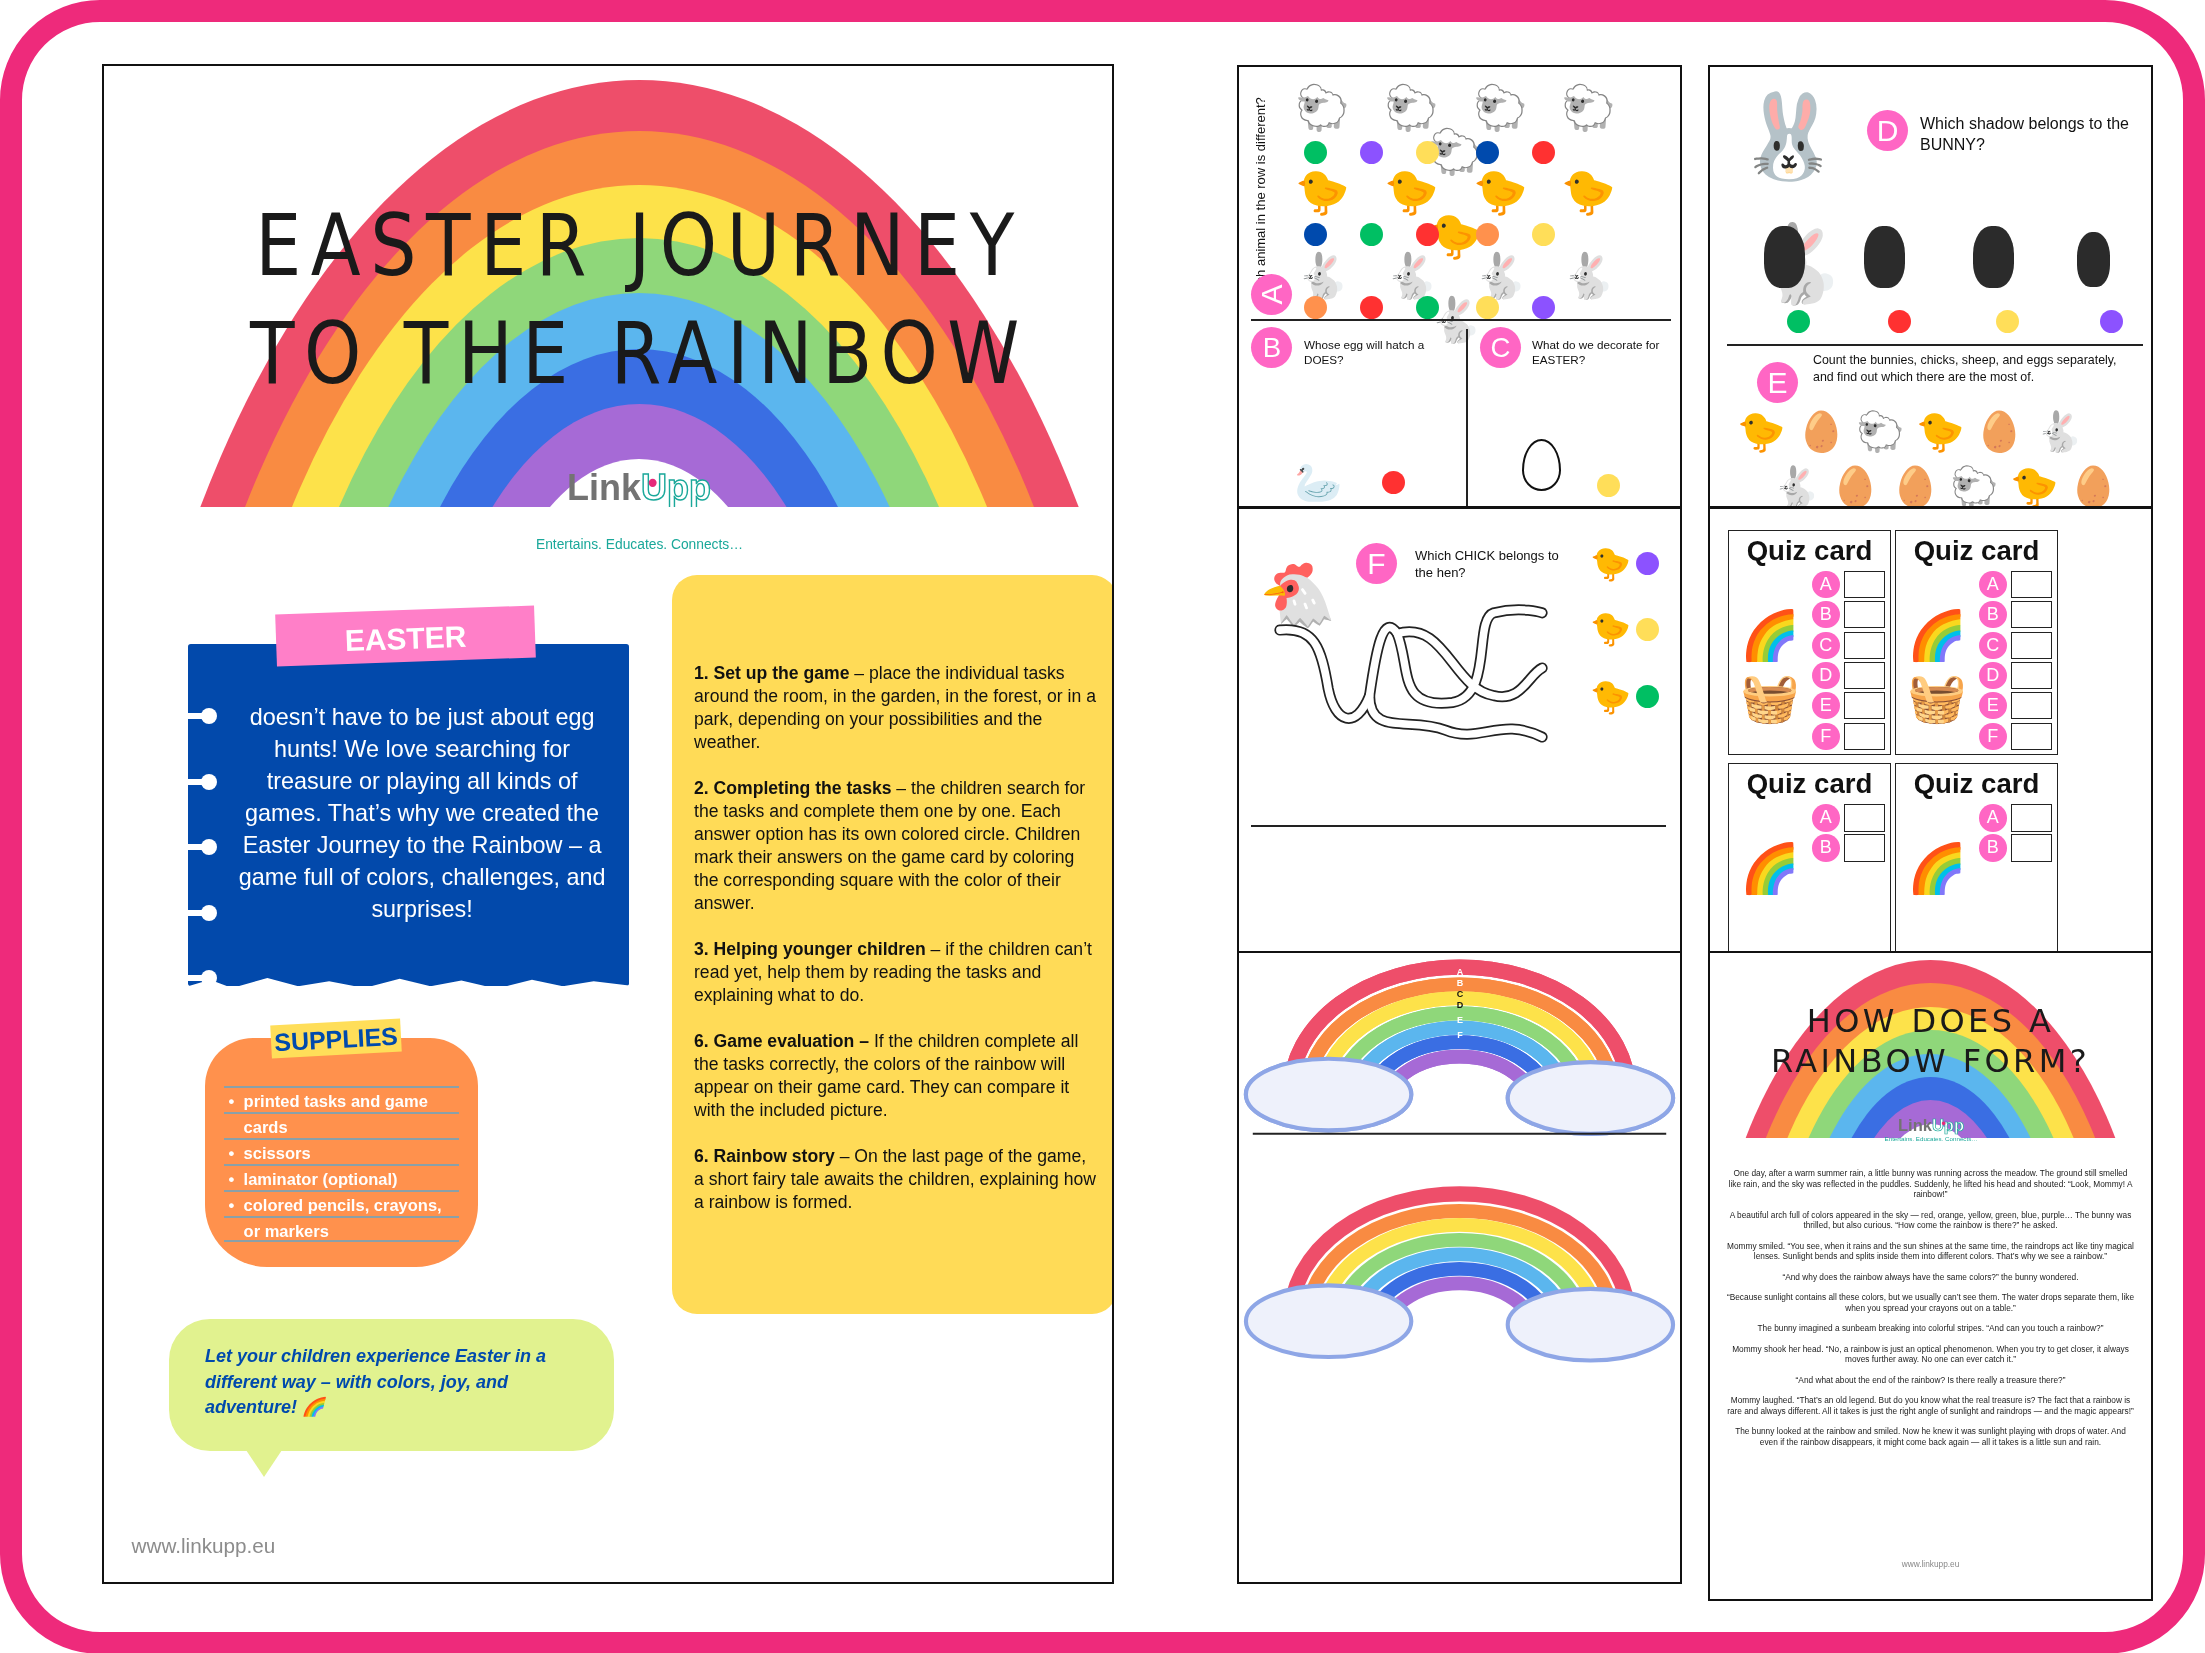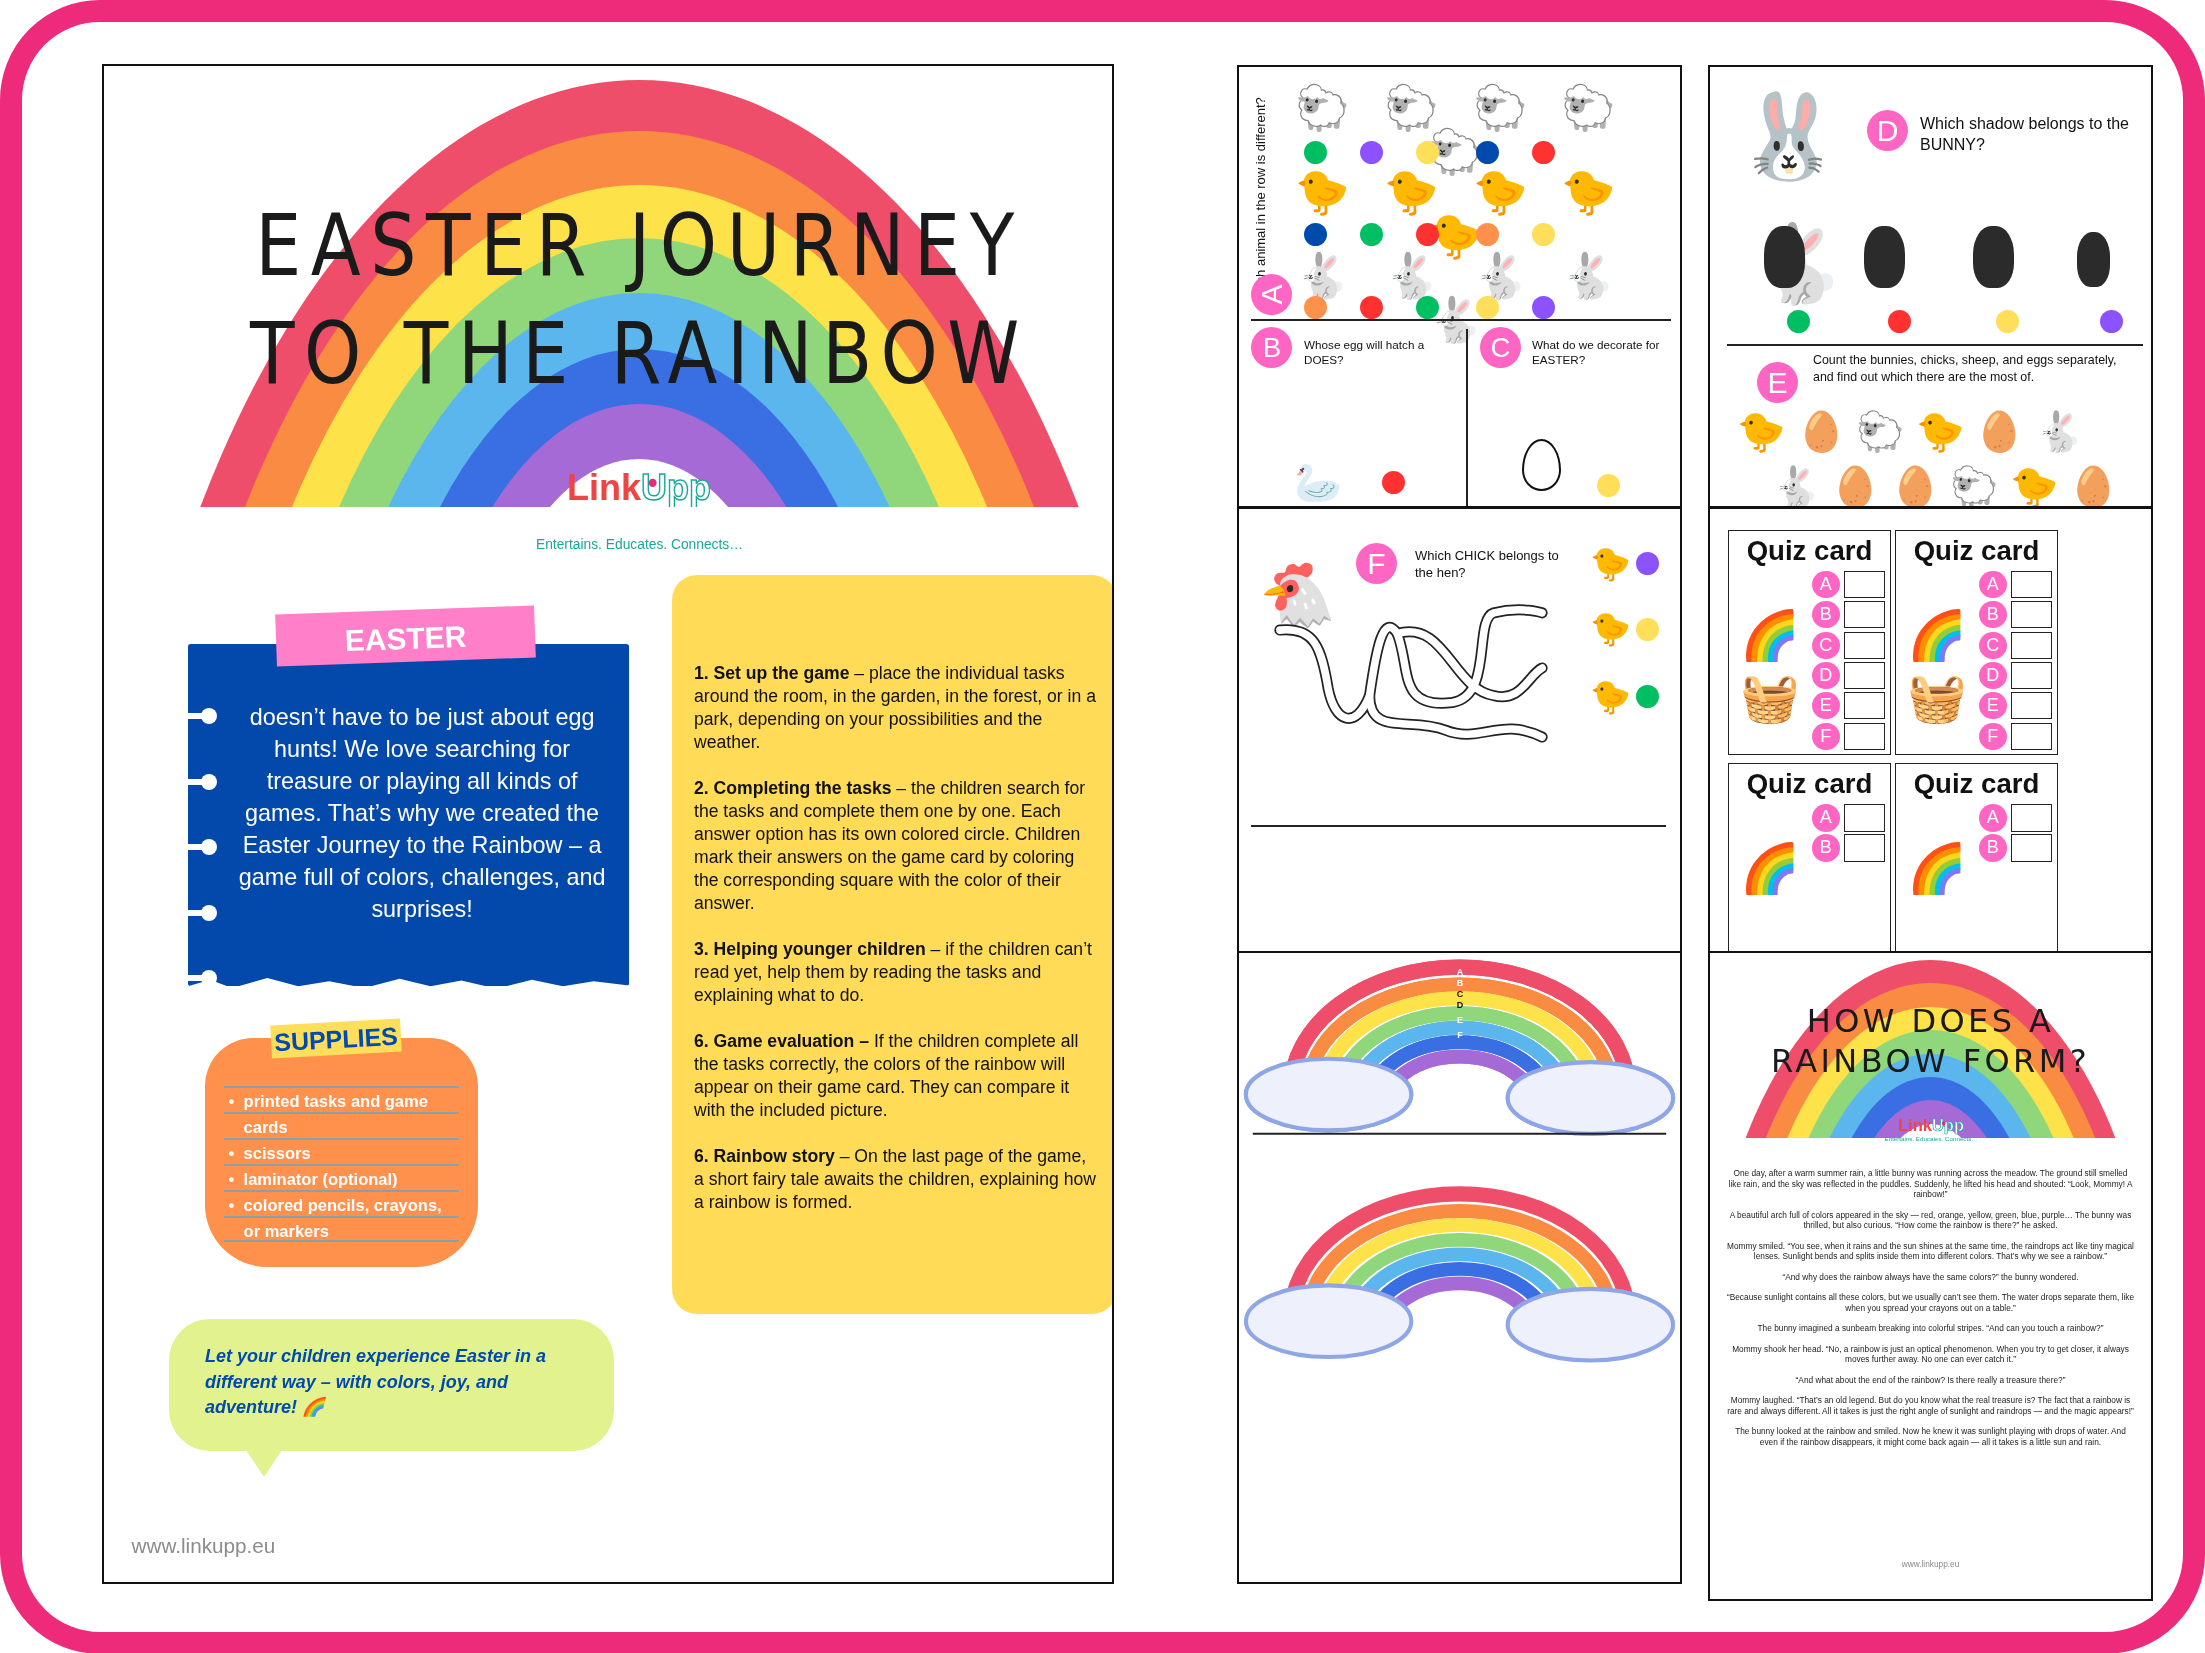--- a/index.html
+++ b/index.html
@@ -6,21 +6,21 @@
 html,body{width:2205px;height:1654px;background:#fff;overflow:hidden}
 body{position:relative;font-family:"DejaVu Sans",sans-serif;color:#111}
 .frame{position:absolute;left:0;top:0;width:2205px;height:1654px;border:22px solid #ee2a7b;border-radius:100px;background:#fff}
 .page{position:absolute;background:#fff;border:2.1px solid #111;overflow:hidden}
 
 #main{left:102px;top:64px;width:1012px;height:1520px}
 .hero{position:absolute;left:0;top:0;width:1071px;height:441px;overflow:hidden}
 .arc{position:absolute;border-radius:50% 50% 0 0 / 100% 100% 0 0;border-bottom:none}
 .hero-title{position:absolute;left:0;width:100%;top:131px;text-align:center;font-family:"DejaVu Sans Condensed","DejaVu Sans",sans-serif;font-size:81px;letter-spacing:9.6px;line-height:103px;color:#1a1a1a;font-weight:normal;transform:scaleY(1.05)}
 .logo{position:absolute;text-align:center}
-.logo .word{font-family:"Liberation Sans",sans-serif;font-weight:bold;color:#ef4444}
+.logo .word{font-family:"Liberation Sans",sans-serif;font-weight:bold;color:#737373}
 .logo .upp{color:#fff;-webkit-text-stroke:1.4px #1aa89a}
 .logo .dot{color:#e6297a}
 .logo .tag{font-family:"Liberation Sans",sans-serif;color:#1aa89a}
 .easter-card{position:absolute;left:84px;top:578px;width:441px;height:342px;background:#0249ab;color:#fff;border-radius:2.8px}
 .hole{position:absolute;left:-4.1px;width:27.6px;height:5.5px;background:#fff}
 .hole::after{content:"";position:absolute;right:-5.5px;top:-5.5px;width:16.5px;height:16.5px;border-radius:50%;background:#fff}
 .easter-tag{position:absolute;left:172px;top:544px;width:259px;height:52px;background:#ff7fc8;transform:rotate(-2deg);color:#fff;font-weight:bold;font-size:30px;text-align:center;line-height:58px;font-family:"Liberation Sans",sans-serif}
 .easter-text{position:absolute;left:41px;right:13.8px;top:57px;font-size:23.4px;line-height:32px;text-align:center;font-family:"Liberation Sans",sans-serif}
 .torn{position:absolute;left:0;right:0;bottom:-6.9px;height:16.5px;background:#fff;clip-path:polygon(0 60%,5% 20%,10% 70%,18% 10%,25% 60%,32% 30%,40% 70%,48% 15%,55% 60%,62% 25%,70% 75%,78% 20%,85% 60%,92% 30%,100% 55%,100% 100%,0 100%)}
 .howto{position:absolute;left:568px;top:509px;width:445px;height:739px;background:#ffdb57;border-radius:25px}

